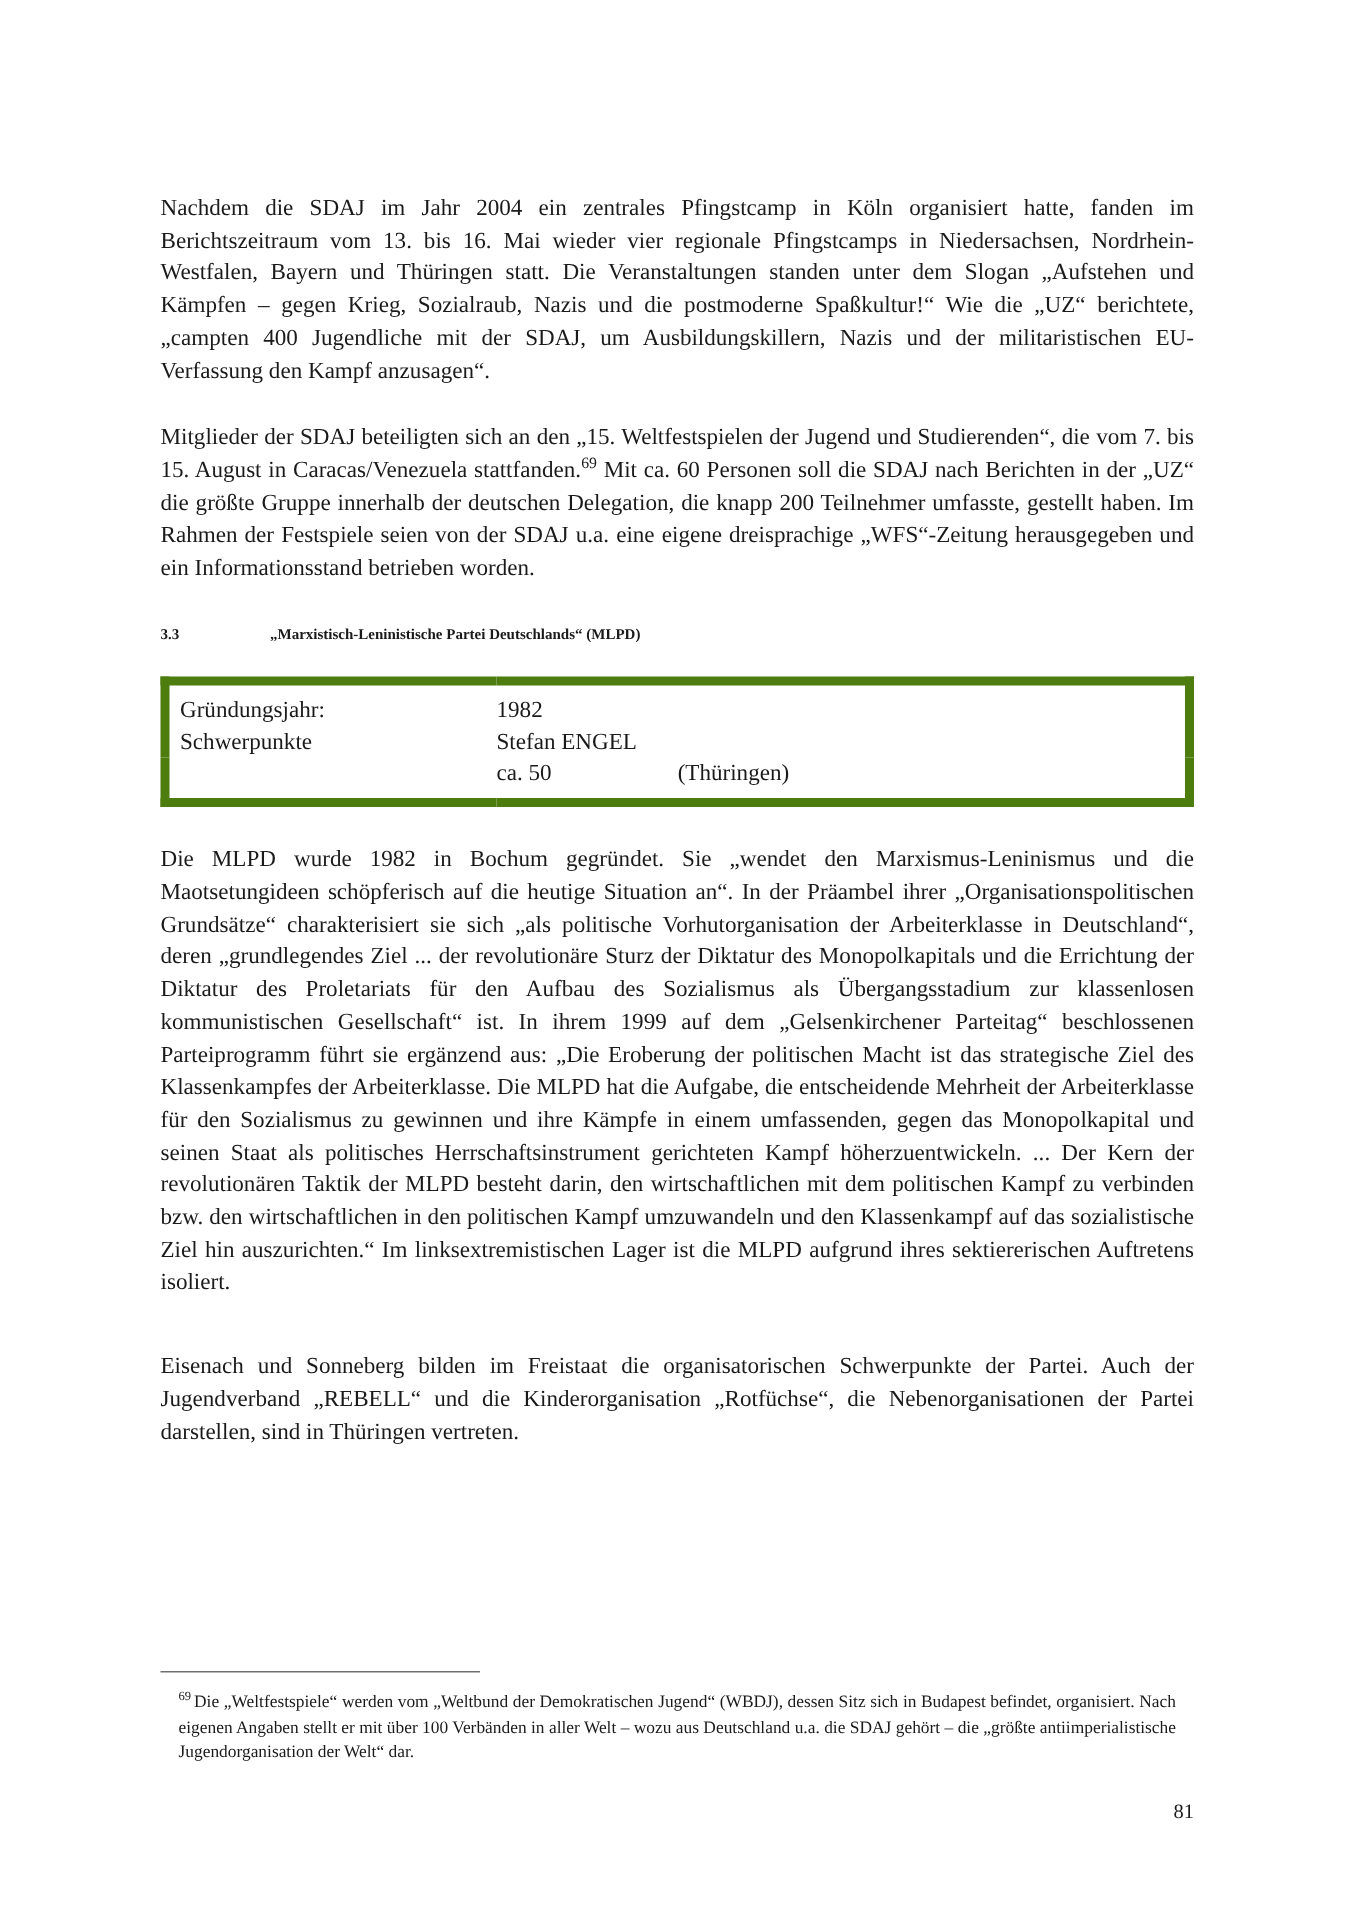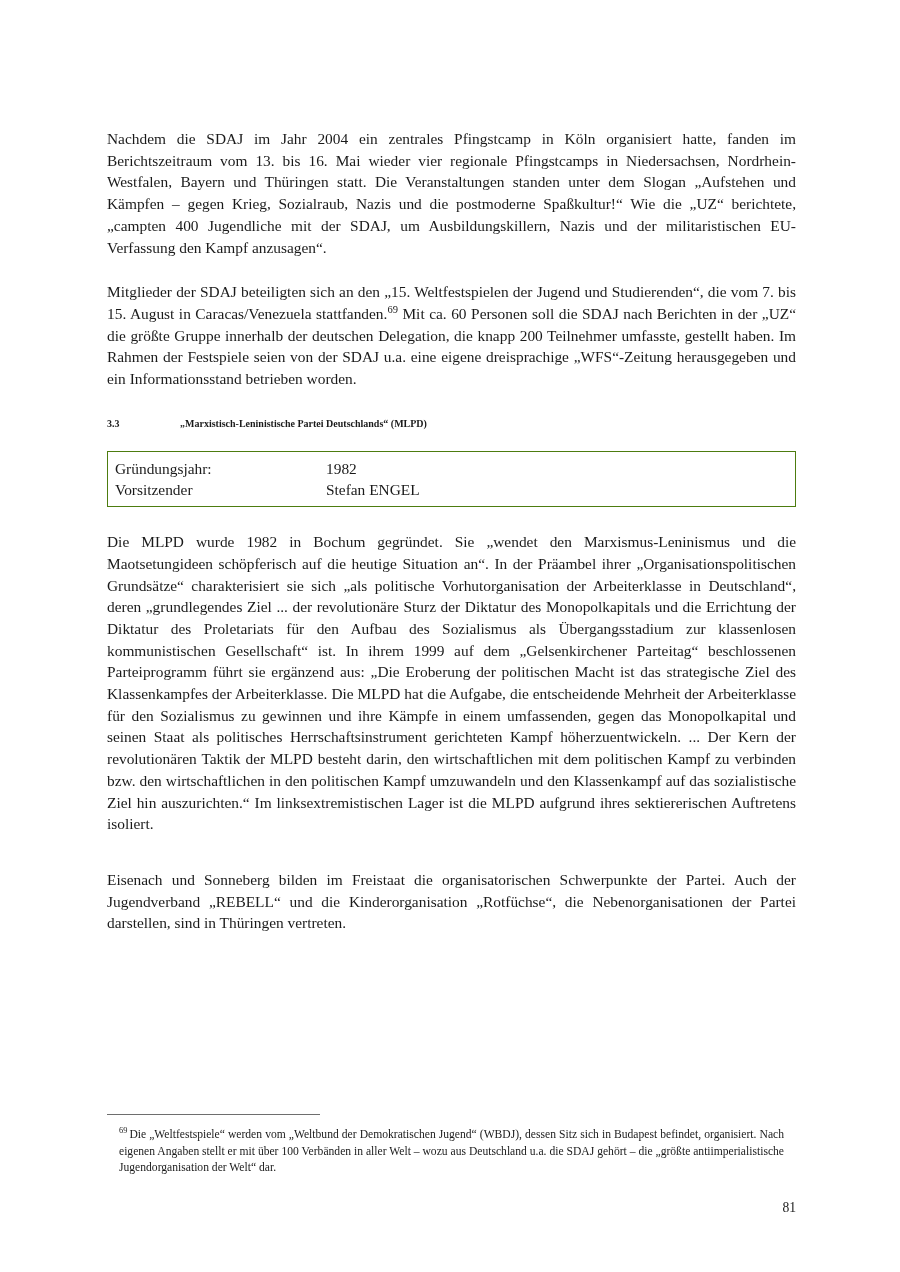--- a/index.html
+++ b/index.html
@@ -59,21 +59,21 @@
     display: inline-block;
     width: 73px;
     flex: 0 0 73px;
   }
   h2.section-heading .sec-title {
     flex: 1 1 auto;
   }
 
   table.info-table {
     border-collapse: collapse;
-    border: 1px solid #4d7c0f;
+    border: 6px solid #4d7c0f;
     width: 689px;
     margin: 0 0 24px 0;
     table-layout: fixed;
   }
   table.info-table td {
     padding: 0;
     font-size: 15.4px;
     line-height: 21.2px;
     vertical-align: top;
     border: none;
@@ -150,22 +150,26 @@
       <span class="sec-title">„Marxistisch-Leninistische Partei Deutschlands“ (MLPD)</span>
     </h2>
 
     <table class="info-table">
       <tbody>
         <tr>
           <td class="lbl">Gründungsjahr:</td>
           <td class="val">1982</td>
         </tr>
         <tr>
-          <td class="lbl">Vorsitzender</td>
+          <td class="lbl">Schwerpunkte</td>
           <td class="val">Stefan ENGEL</td>
+        </tr>
+        <tr>
+          <td class="lbl"></td>
+          <td class="val"><span>ca. 50</span><span class="tab-gap"></span><span>(Thüringen)</span></td>
         </tr>
       </tbody>
     </table>
 
     <p class="body-par">Die MLPD wurde 1982 in Bochum gegründet. Sie „wendet den Marxismus-Leninismus und die Maotsetungideen schöpferisch auf die heutige Situation an“. In der Präambel ihrer „Organisationspolitischen Grundsätze“ charakterisiert sie sich „als politische Vorhutorganisation der Arbeiterklasse in Deutschland“, deren „grundlegendes Ziel ... der revolutionäre Sturz der Diktatur des Monopolkapitals und die Errichtung der Diktatur des Proletariats für den Aufbau des Sozialismus als Übergangsstadium zur klassenlosen kommunistischen Gesellschaft“ ist. In ihrem 1999 auf dem „Gelsenkirchener Parteitag“ beschlossenen Parteiprogramm führt sie ergänzend aus: „Die Eroberung der politischen Macht ist das strategische Ziel des Klassenkampfes der Arbeiterklasse. Die MLPD hat die Aufgabe, die entscheidende Mehrheit der Arbeiterklasse für den Sozialismus zu gewinnen und ihre Kämpfe in einem umfassenden, gegen das Monopolkapital und seinen Staat als politisches Herrschaftsinstrument gerichteten Kampf höherzuentwickeln. ... Der Kern der revolutionären Taktik der MLPD besteht darin, den wirtschaftlichen mit dem politischen Kampf zu verbinden bzw. den wirtschaftlichen in den politischen Kampf umzuwandeln und den Klassenkampf auf das sozialistische Ziel hin auszurichten.“ Im linksextremistischen Lager ist die MLPD aufgrund ihres sektiererischen Auftretens isoliert.</p>
 
     <div class="spacer-block"></div>
 
     <p class="body-par">Eisenach und Sonneberg bilden im Freistaat die organisatorischen Schwerpunkte der Partei. Auch der Jugendverband „REBELL“ und die Kinderorganisation „Rotfüchse“, die Nebenorganisationen der Partei darstellen, sind in Thüringen vertreten.</p>
 

